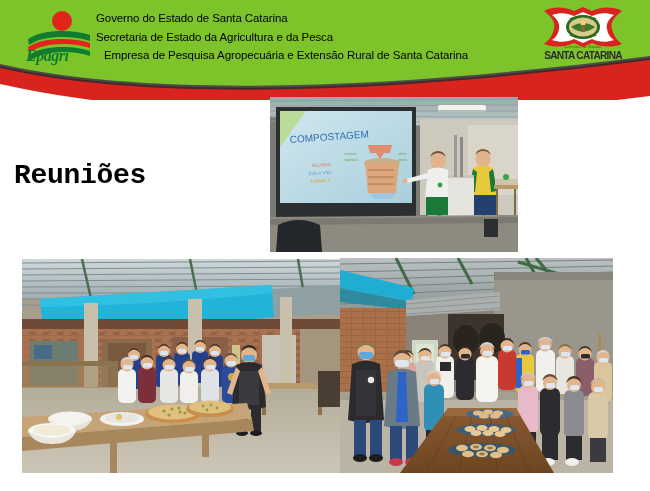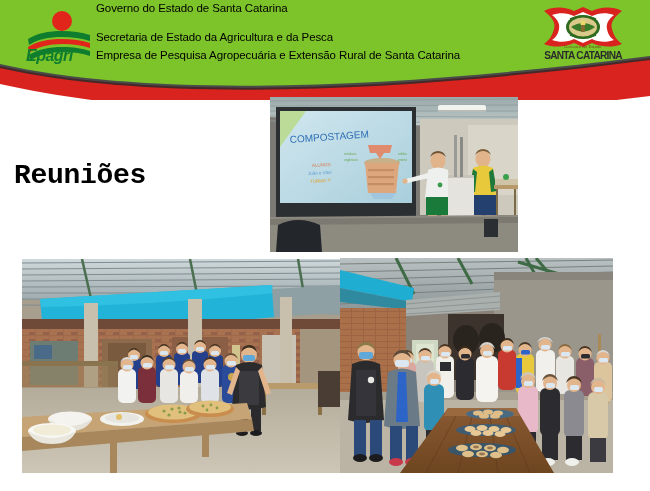--- a/index.html
+++ b/index.html
@@ -25,40 +25,40 @@
 
   .hdr-line {
     position: absolute;
     left: 96px;
     color: #000000;
     font-size: 11.5px;
     font-family: "Liberation Sans", sans-serif;
     letter-spacing: -0.1px;
     white-space: nowrap;
   }
-  #hdr-line-1 { top: 2px; text-align: center; }
+  #hdr-line-1 { top: 12px; text-align: center; }
   #hdr-line-2 { top: 31px; }
-  #hdr-line-3 { top: 49px; }
+  #hdr-line-3 { top: 49px; margin-left: 8px; }
 
   
   #epagri-logo {
     position: absolute;
     left: 26px; top: 9px;
     width: 68px; height: 56px;
   }
   #epagri-wordmark {
     position: absolute;
     left: 26px; top: 47px;
     width: 70px;
     font-size: 16px;
     font-weight: bold;
     font-style: italic;
     color: #0E7D2E;
     letter-spacing: -0.5px;
-    font-family: Liberation Sans, sans-serif;
+    font-family: Liberation Serif, serif;
   }
 
   
   #sc-emblem {
     position: absolute;
     left: 540px; top: 5px;
     width: 86px; height: 44px;
   }
   #sc-gov-text {
     position: absolute;

